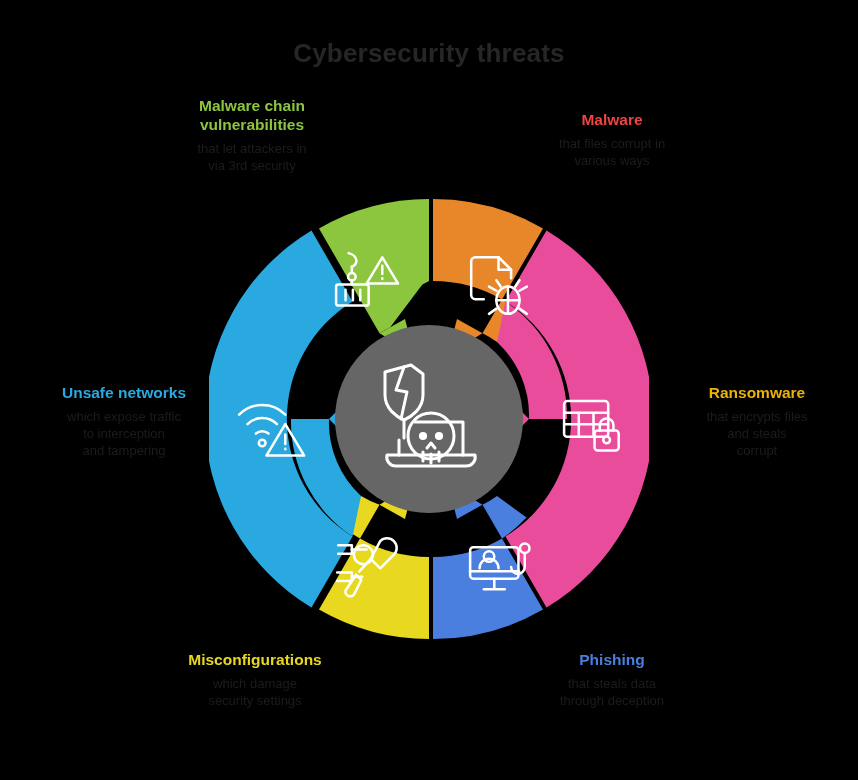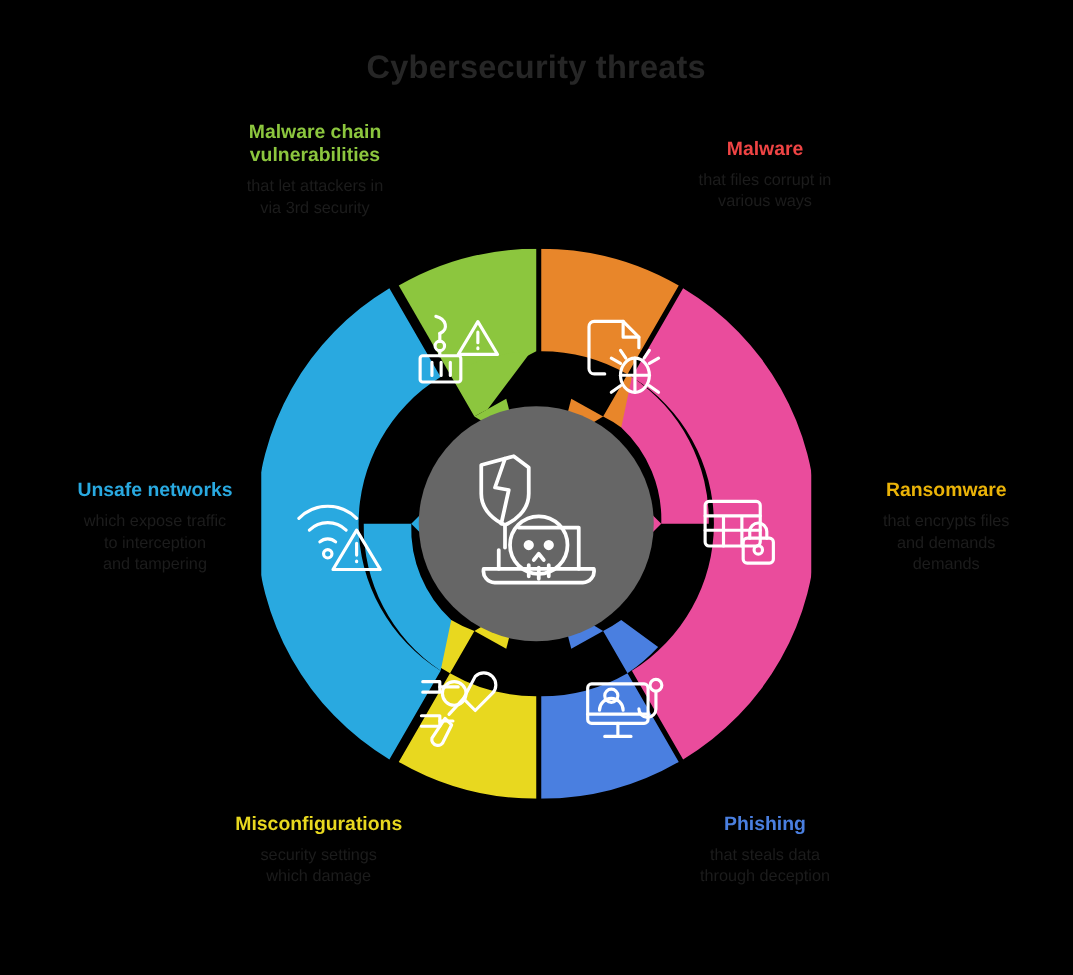--- a/index.html
+++ b/index.html
@@ -267,30 +267,30 @@
       <div>which expose traffic</div>
       <div>to interception</div>
       <div>and tampering</div>
     </div>
   </div>
 
   <div class="callout ta-c" id="callout-ransom">
     <div class="c-head pink">Ransomware</div>
     <div class="c-body">
       <div>that encrypts files</div>
-      <div>and demands</div>
-      <div>demands</div>
+      <div>and steals</div>
+      <div>corrupt</div>
     </div>
   </div>
 
   <div class="callout ta-c" id="callout-misconf">
     <div class="c-head yellow">Misconfigurations</div>
     <div class="c-body">
+      <div>which damage</div>
       <div>security settings</div>
-      <div>which damage</div>
     </div>
   </div>
 
   <div class="callout ta-c" id="callout-phish">
     <div class="c-head blue">Phishing</div>
     <div class="c-body">
       <div>that steals data</div>
       <div>through deception</div>
     </div>
   </div>

